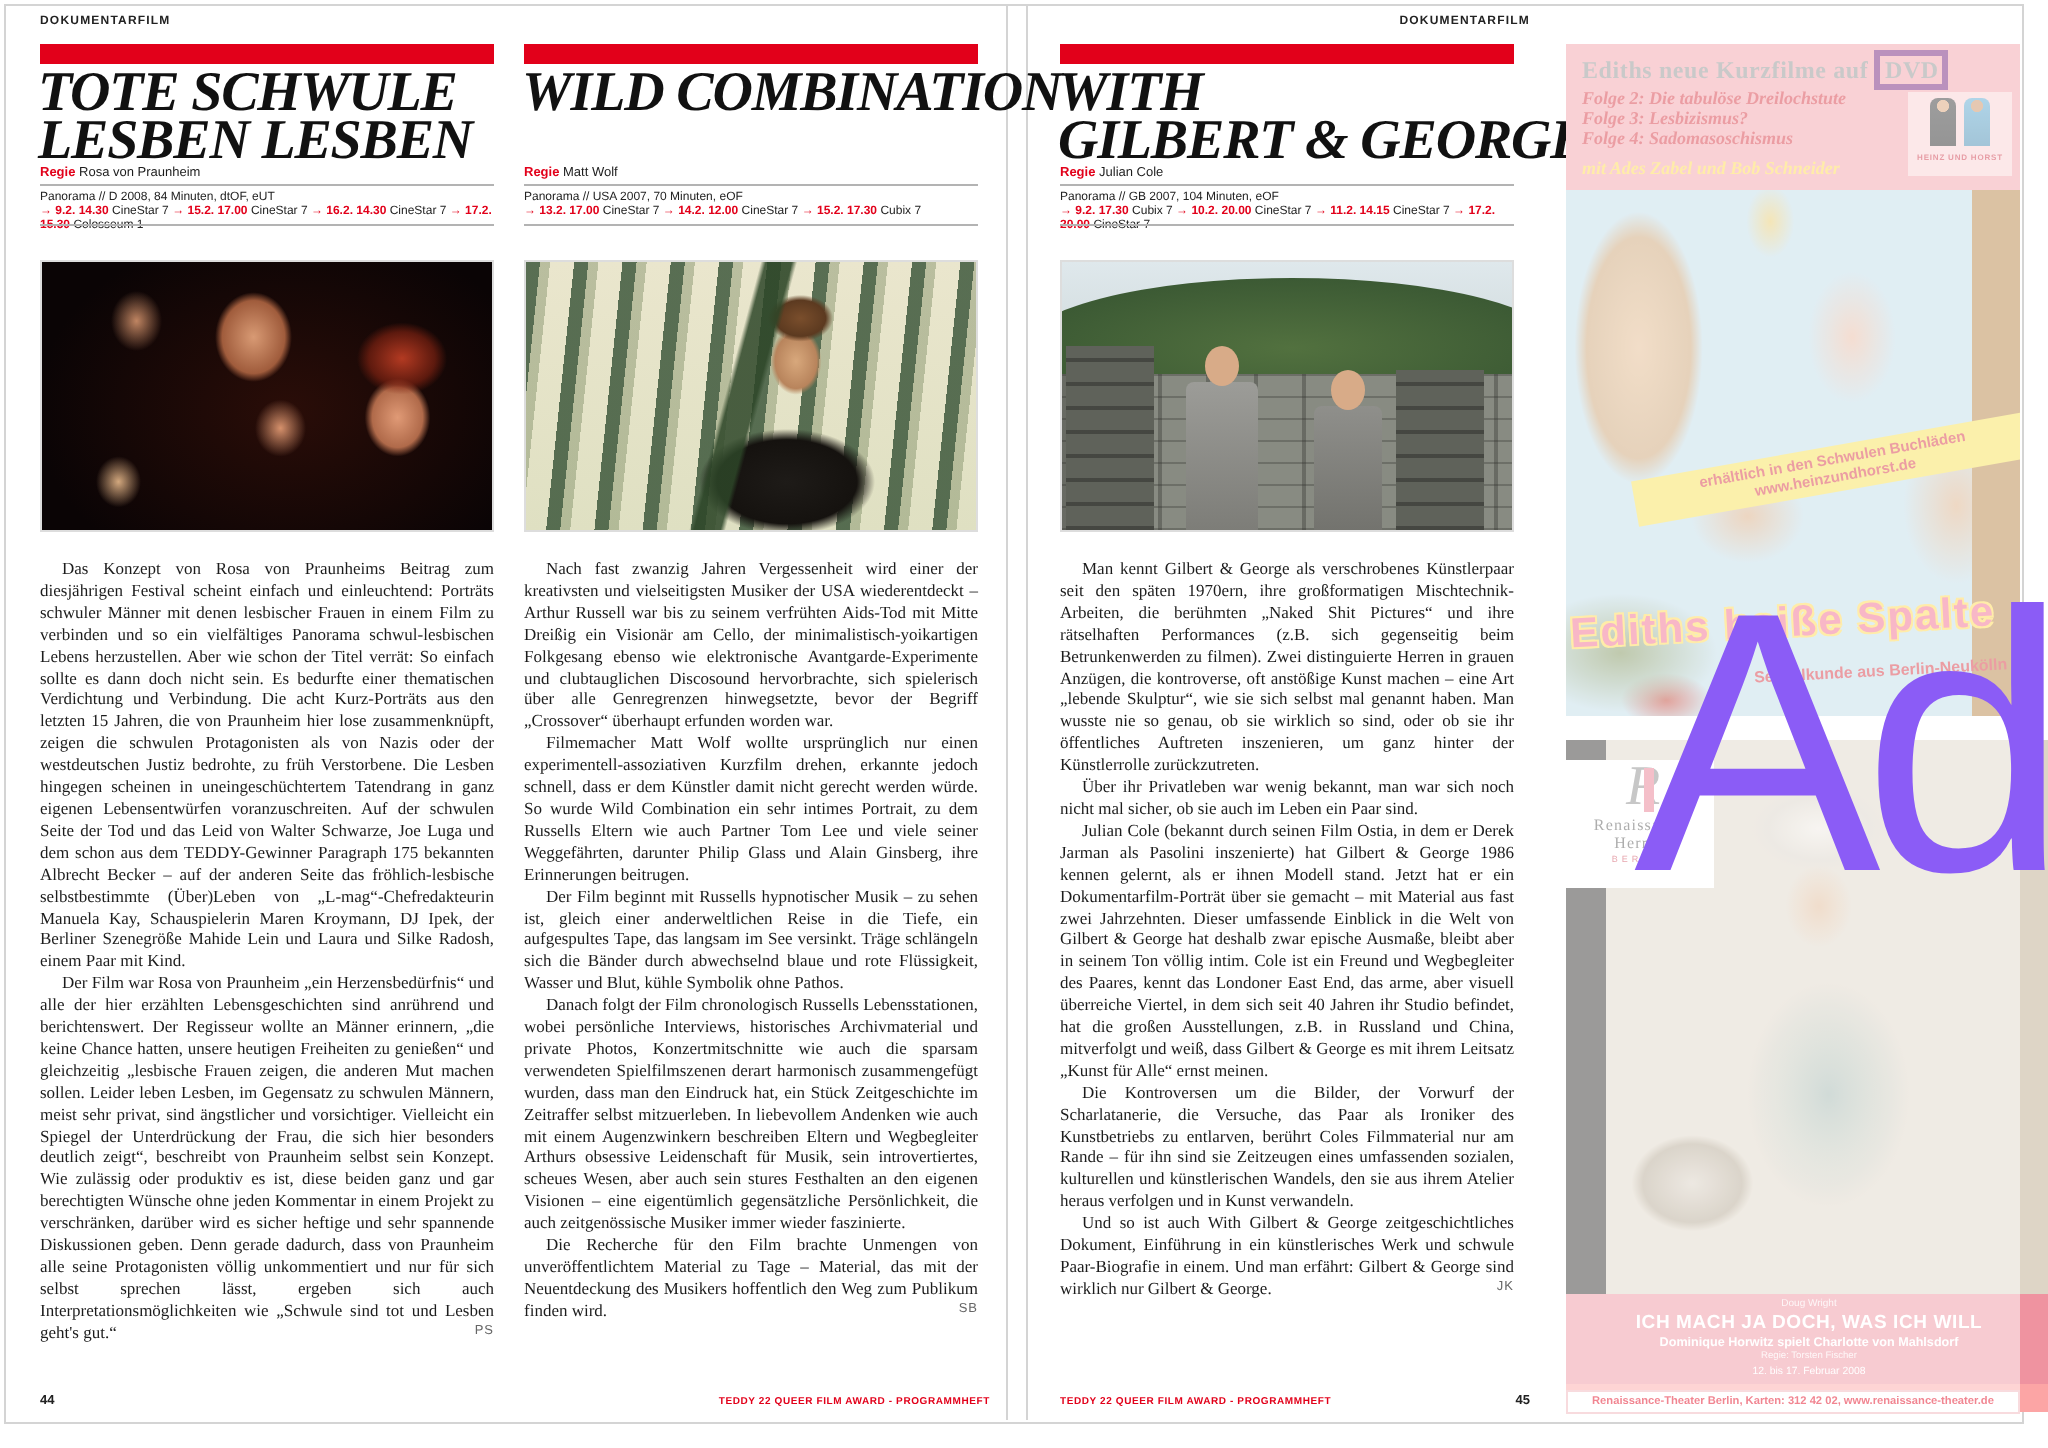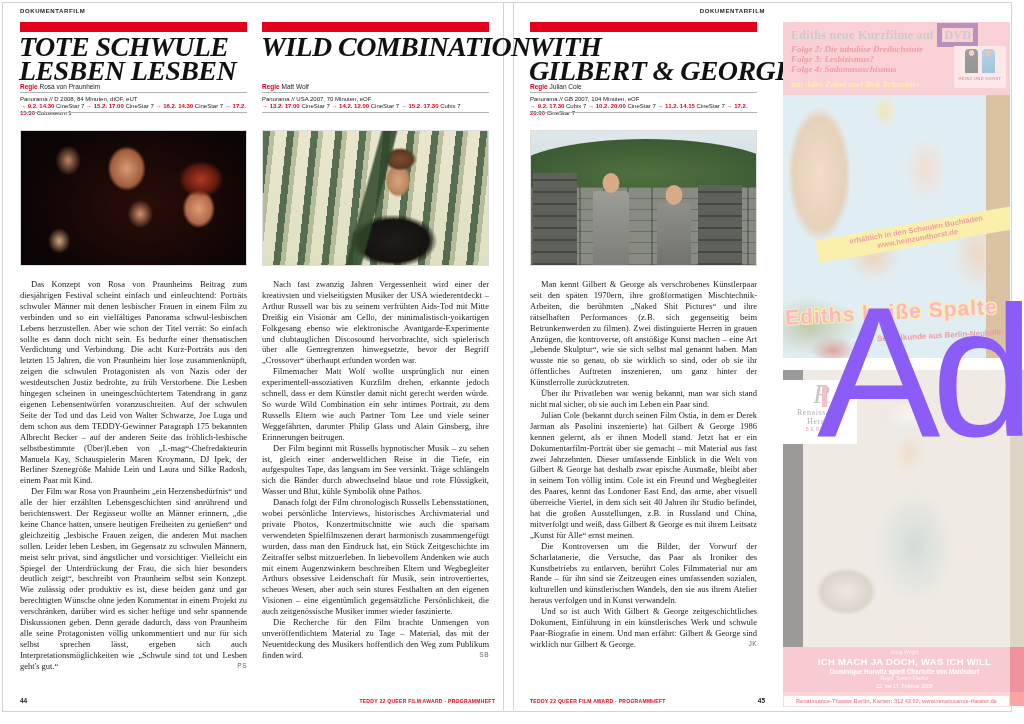--- a/index.html
+++ b/index.html
@@ -70,21 +70,21 @@
   .f-leftpage{left:260px;width:235px;text-align:right;}
   .f-rightpage{left:530px;}
   .pg44{left:20px;} .pg45{left:530px;width:235px;text-align:right;}
 
   
   .adcol{position:absolute;left:783px;top:22px;width:227px;height:688px;}
   .ad1{position:absolute;left:0;top:0;width:227px;height:336px;}
   .ad1-banner{position:absolute;left:0;top:0;width:100%;height:73px;background:#f2a0a8;overflow:hidden;}
   .ad1-title{position:absolute;left:8px;top:6px;font-family:"Liberation Serif",serif;font-weight:bold;
              font-size:12px;color:#8f8f8f;letter-spacing:.3px;}
-  .dvdbox{border:5px solid #701a75;padding:0 2px;text-align:right;}
+  .dvdbox{border:3px solid #701a75;padding:0 2px;text-align:right;}
   .ad1-line{position:absolute;left:8px;font-family:"Liberation Serif",serif;font-style:italic;font-weight:bold;
             font-size:9px;color:#d6333f;white-space:nowrap;text-align:center;}
   .l0{top:22px;} .l1{top:32px;} .l2{top:42px;}
   .ad1-cast{position:absolute;left:8px;top:57px;font-family:"Liberation Serif",serif;font-style:italic;
             font-weight:bold;font-size:9px;color:#ffd84d;}
   .hh-logo{position:absolute;right:4px;top:24px;width:52px;height:42px;background:#f8cfd2;text-align:center;}
   .hh-figs{height:30px;}
   .hh-figs i{display:inline-block;width:13px;height:24px;margin:3px 2px 0;border-radius:4px 4px 0 0;}
   .hf1{background:radial-gradient(circle 5px at 50% 4px,#d9a071 60%,rgba(0,0,0,0) 61%),linear-gradient(#333,#222);}
   .hf2{background:radial-gradient(circle 5px at 50% 4px,#c88d5e 60%,rgba(0,0,0,0) 61%),linear-gradient(#5aa7d0,#3f86ad);}
@@ -234,21 +234,21 @@
     <div class="photo photo3">
       <div class="p3-hill"></div>
       <div class="p3-wall"></div>
       <div class="p3-pil left"></div>
       <div class="p3-pil right"></div>
       <div class="fig fig1"></div>
       <div class="fig fig2"></div>
     </div>
     <div class="body">
       <p>Man kennt Gilbert &amp; George als verschrobenes Künstlerpaar seit den späten 1970ern, ihre großformatigen Mischtechnik-Arbeiten, die berühmten „Naked Shit Pictures“ und ihre rätselhaften Performances (z.B. sich gegenseitig beim Betrunkenwerden zu filmen). Zwei distinguierte Herren in grauen Anzügen, die kontroverse, oft anstößige Kunst machen – eine Art „lebende Skulptur“, wie sie sich selbst mal genannt haben. Man wusste nie so genau, ob sie wirklich so sind, oder ob sie ihr öffentliches Auftreten inszenieren, um ganz hinter der Künstlerrolle zurückzutreten.</p>
-      <p>Über ihr Privatleben war wenig bekannt, man war sich stand nicht mal sicher, ob sie auch im Leben ein Paar sind.</p>
+      <p>Über ihr Privatleben war wenig bekannt, man war sich noch nicht mal sicher, ob sie auch im Leben ein Paar sind.</p>
       <p>Julian Cole (bekannt durch seinen Film Ostia, in dem er Derek Jarman als Pasolini inszenierte) hat Gilbert &amp; George 1986 kennen gelernt, als er ihnen Modell stand. Jetzt hat er ein Dokumentarfilm-Porträt über sie gemacht – mit Material aus fast zwei Jahrzehnten. Dieser umfassende Einblick in die Welt von Gilbert &amp; George hat deshalb zwar epische Ausmaße, bleibt aber in seinem Ton völlig intim. Cole ist ein Freund und Wegbegleiter des Paares, kennt das Londoner East End, das arme, aber visuell überreiche Viertel, in dem sich seit 40 Jahren ihr Studio befindet, hat die großen Ausstellungen, z.B. in Russland und China, mitverfolgt und weiß, dass Gilbert &amp; George es mit ihrem Leitsatz „Kunst für Alle“ ernst meinen.</p>
       <p>Die Kontroversen um die Bilder, der Vorwurf der Scharlatanerie, die Versuche, das Paar als Ironiker des Kunstbetriebs zu entlarven, berührt Coles Filmmaterial nur am Rande – für ihn sind sie Zeitzeugen eines umfassenden sozialen, kulturellen und künstlerischen Wandels, den sie aus ihrem Atelier heraus verfolgen und in Kunst verwandeln.</p>
       <p>Und so ist auch With Gilbert &amp; George zeitgeschichtliches Dokument, Einführung in ein künstlerisches Werk und schwule Paar-Biografie in einem. Und man erfährt: Gilbert &amp; George sind wirklich nur Gilbert &amp; George.</p>
       <span class="initials">JK</span>
     </div>
   </section>
 
   <aside class="adcol">
     <div class="ad1">
       <div class="ad1-banner">

